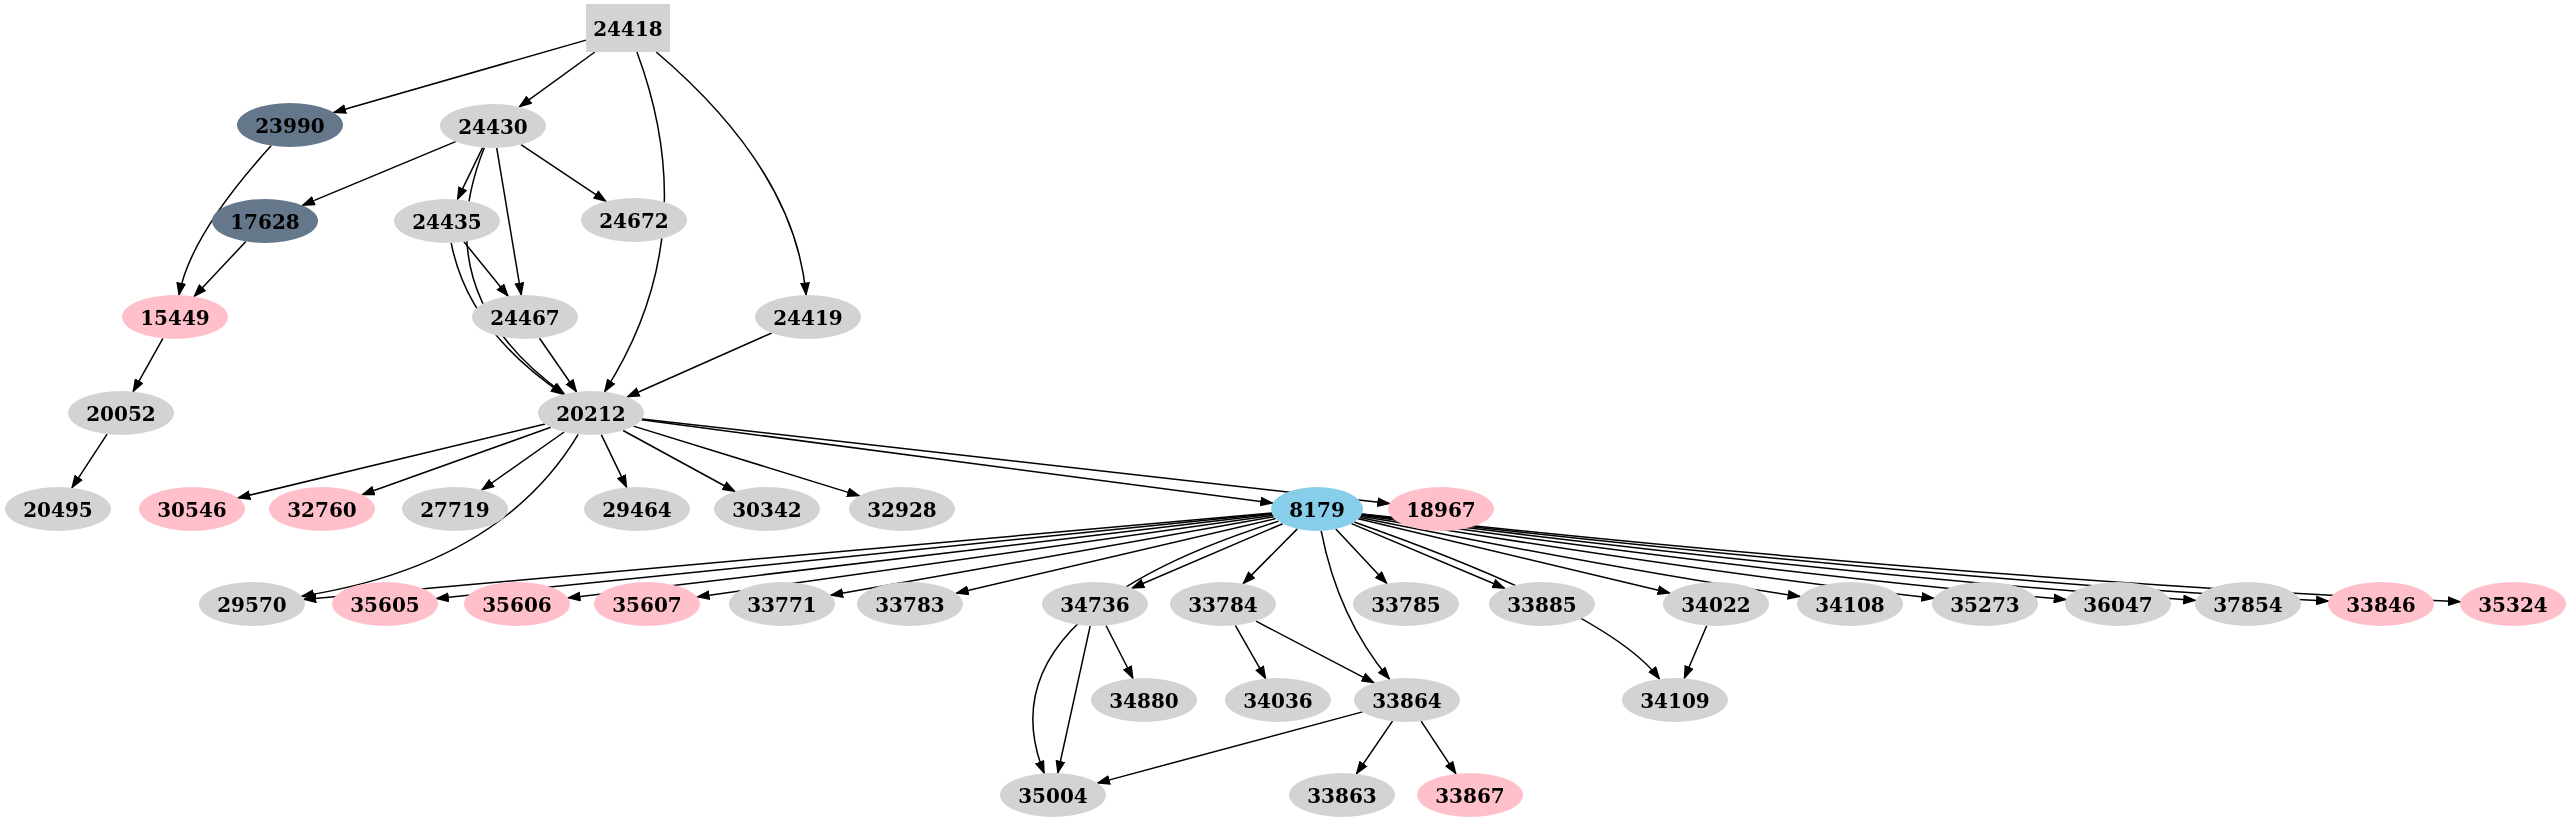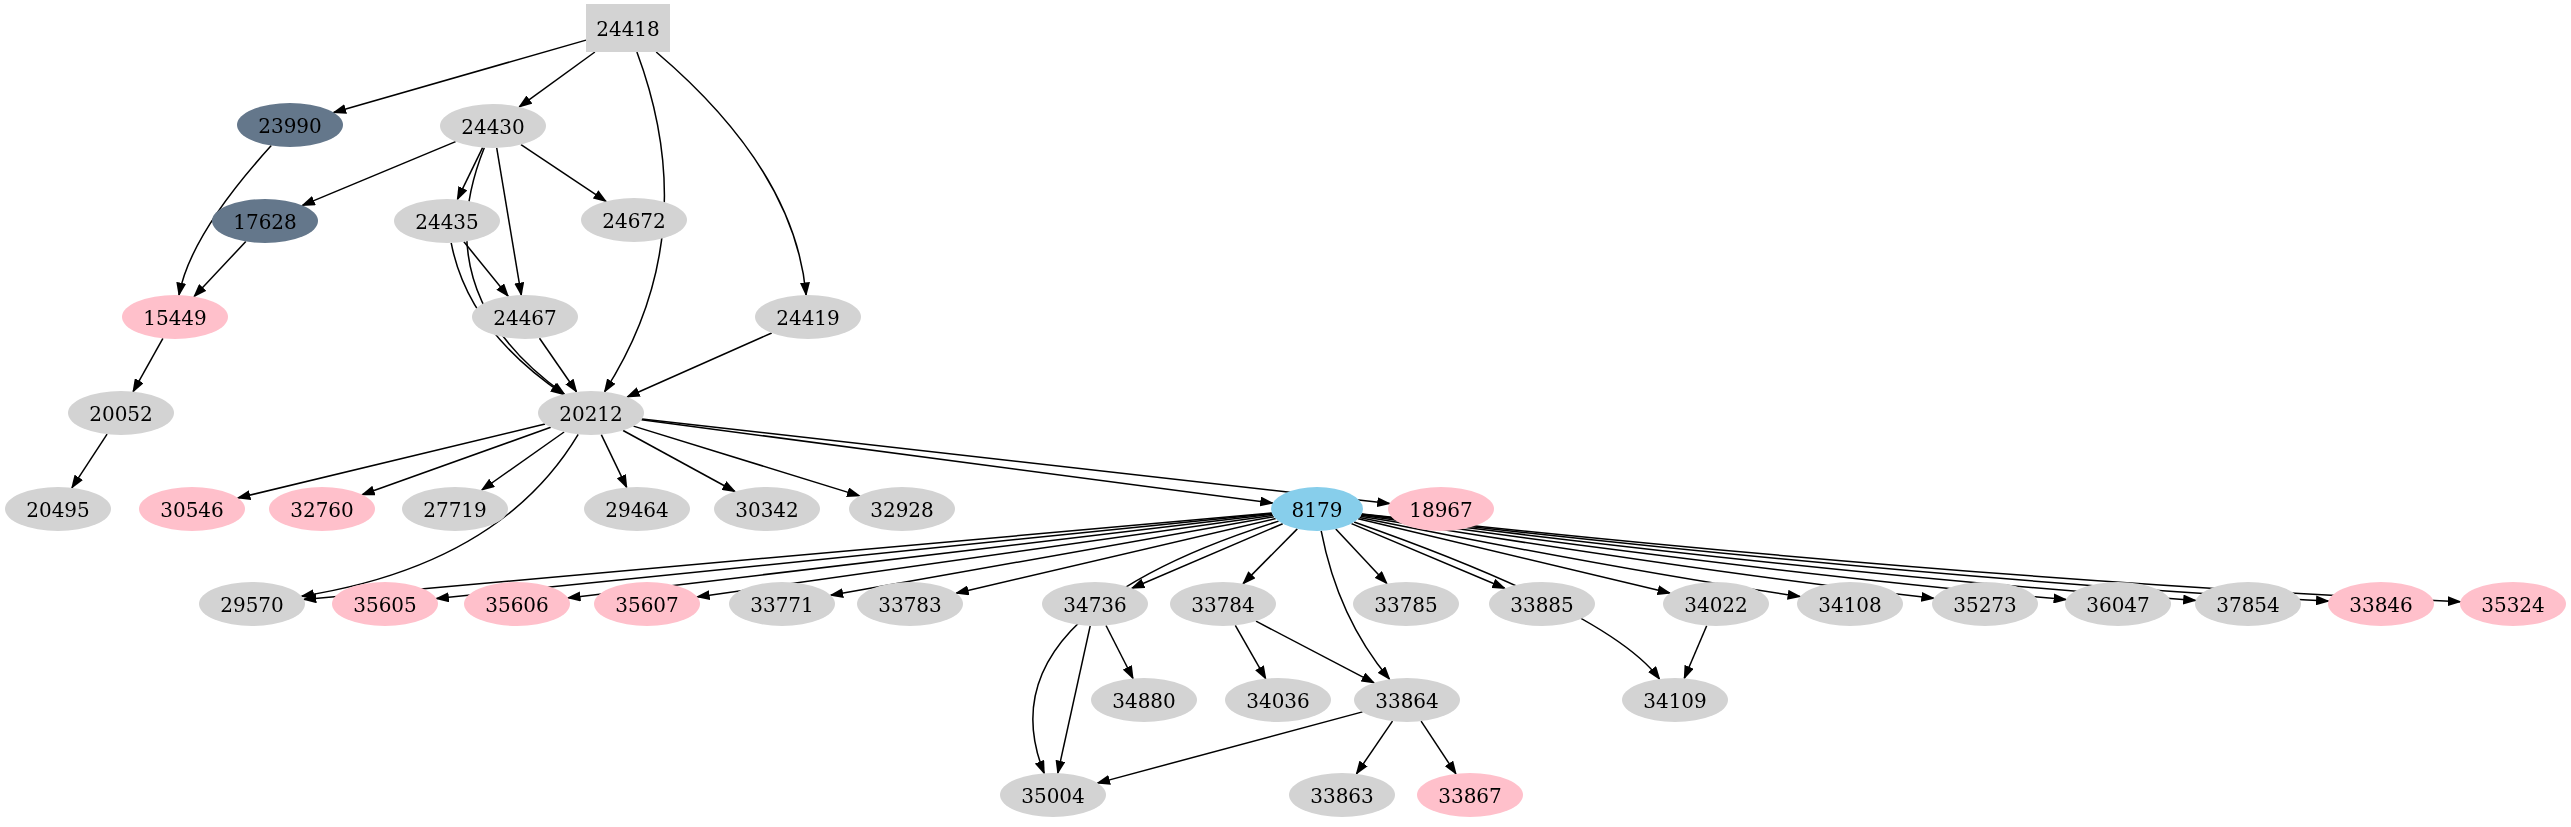--- a/index.html
+++ b/index.html
@@ -6,20 +6,21 @@
     margin: 0;
     padding: 0;
     background: #ffffff;
   }
   .graph-wrap {
     width: 2178px;
     height: 827px;
     background: #ffffff;
     position: relative;
     font-family: "DejaVu Serif", "Liberation Serif", serif;
+    font-weight: bold;
   }
   svg { display: block; }
   .node-label {
     font-family: "DejaVu Serif", "Liberation Serif", serif;
     pointer-events: none;
   }
   .edge-path {
     fill: none;
   }
 </style>

